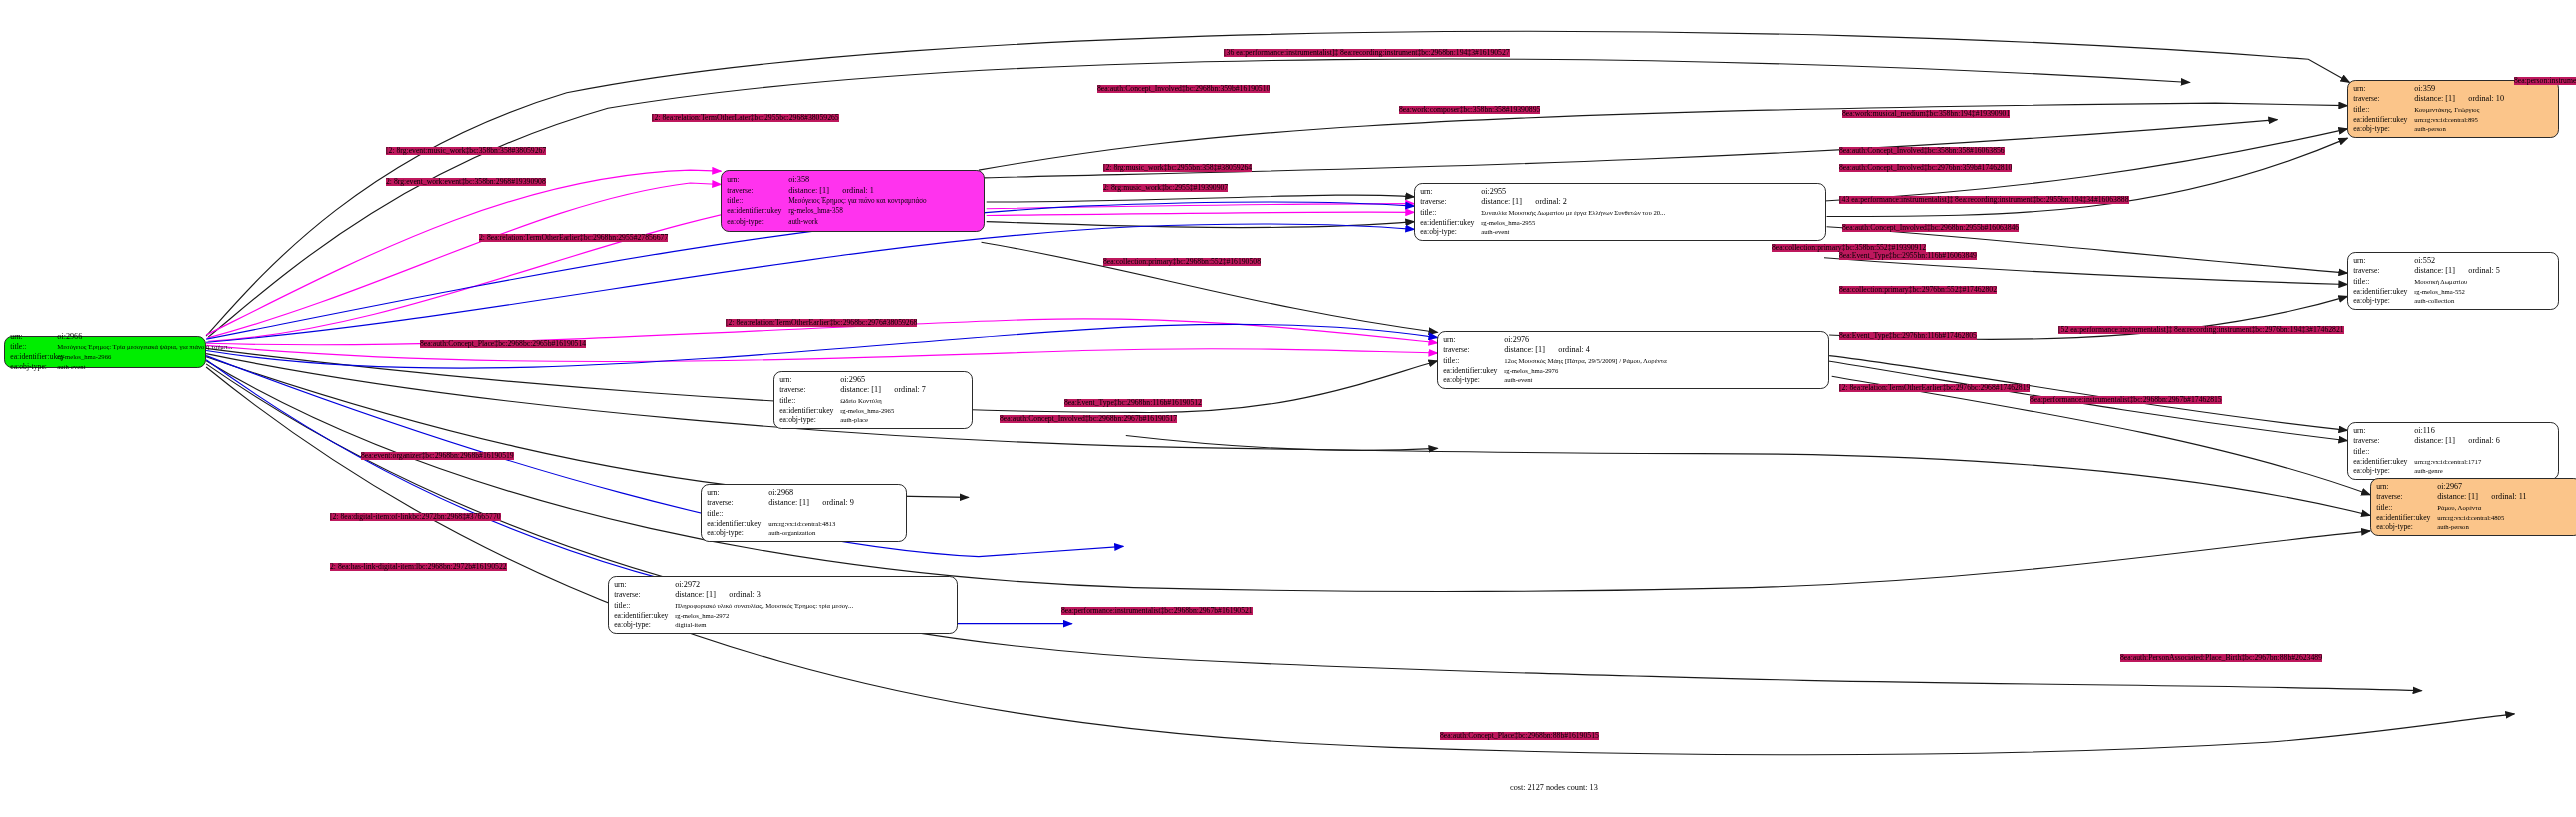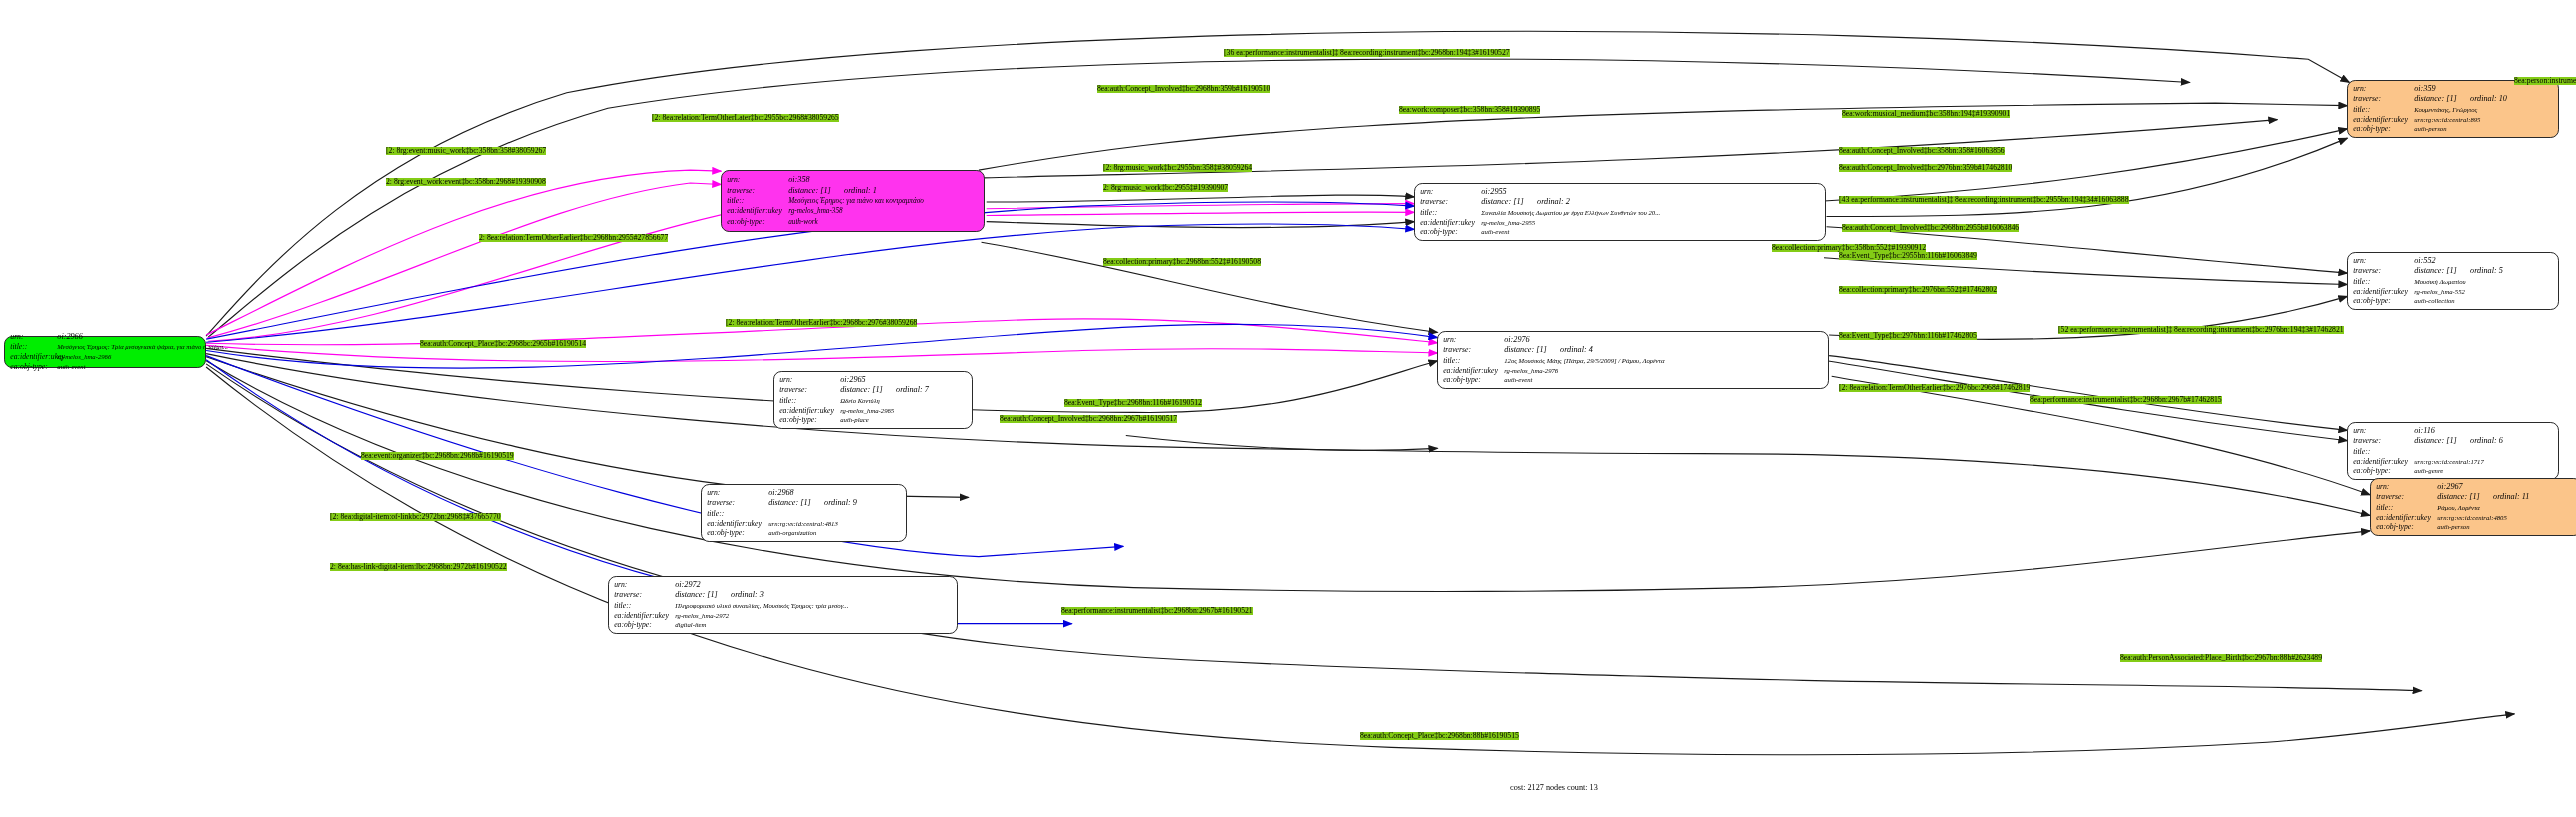--- a/index.html
+++ b/index.html
@@ -6,26 +6,26 @@
   body{width:3465px;height:818px;position:relative;overflow:hidden;
        font-family:"Liberation Serif", serif;}
   #canvas{position:absolute;inset:0;width:3465px;height:818px;}
   svg.edges{position:absolute;left:0;top:0;width:3465px;height:818px;pointer-events:none;}
   .node{position:absolute;border:1.3px solid #2a2a2a;border-radius:8.2px;
         background:#ffffff;box-sizing:border-box;padding:3.6px 5.2px;
         display:flex;flex-direction:column;justify-content:center;}
   .node.green{background:#00ee00;}
   .node.magenta{background:#ff33ee;}
   .node.orange{background:#fbc58a;}
-  .row{display:flex;align-items:baseline;line-height:1.28;white-space:nowrap;font-style:italic;}
+  .row{display:flex;align-items:baseline;line-height:1.28;white-space:nowrap;}
   .k{display:inline-block;font-size:7.7px;color:#000;flex:0 0 auto;}
   .v{display:inline-block;font-size:8.2px;color:#000;flex:0 0 auto;}
   .trav{display:flex;gap:13.4px;}
   .elabel{position:absolute;font-size:7.7px;color:#000;white-space:nowrap;
-          background:#84cc16;line-height:1;}
+          background:#be185d;line-height:1;}
   .caption{position:absolute;font-size:8.2px;color:#000;white-space:nowrap;}
 </style>
 </head>
 <body>
 
 <div id="canvas">
 
   <svg class="edges" viewBox="0 0 6725 1587" preserveAspectRatio="none">
     <defs>
       <marker id="ah-k" markerWidth="9" markerHeight="7" refX="8" refY="3.5" orient="auto">
@@ -396,17 +396,17 @@
   <div class="elabel" style="left:2058px;top:326px">[52 ea:performance:instrumentalist]‡ 8ea:recording:instrument‡bc:2976bn:194‡3#17462821</div>
 
   <div class="elabel" style="left:1064px;top:399px">8ea:Event_Type‡bc:2968bn:116b#16190512</div>
   <div class="elabel" style="left:1000px;top:415px">8ea:auth:Concept_Involved‡bc:2968bn:2967b#16190517</div>
   <div class="elabel" style="left:2030px;top:396px">8ea:performance:instrumentalist‡bc:2968bn:2967b#17462815</div>
   <div class="elabel" style="left:361px;top:452px">8ea:event:organizer‡bc:2968bn:2968b#16190519</div>
   <div class="elabel" style="left:330px;top:513px">[2: 8ea:digital-item:of-linkbc:2972bn:2968‡#37665770</div>
   <div class="elabel" style="left:330px;top:563px">2: 8ea:has-link-digital-item:lbc:2968bn:2972b#16190522</div>
   <div class="elabel" style="left:1061px;top:607px">8ea:performance:instrumentalist‡bc:2968bn:2967b#16190521</div>
   <div class="elabel" style="left:2120px;top:654px">8ea:auth:PersonAssociated:Place_Birth‡bc:2967bn:88b#2623489</div>
-  <div class="elabel" style="left:1360px;top:732px">8ea:auth:Concept_Place‡bc:2968bn:88b#16190515</div>
+  <div class="elabel" style="left:1440px;top:732px">8ea:auth:Concept_Place‡bc:2968bn:88b#16190515</div>
 
   <div class="caption" style="left:1510px;top:783px">cost: 2127  nodes count: 13</div>
 </div>
 
 
 </body></html>

